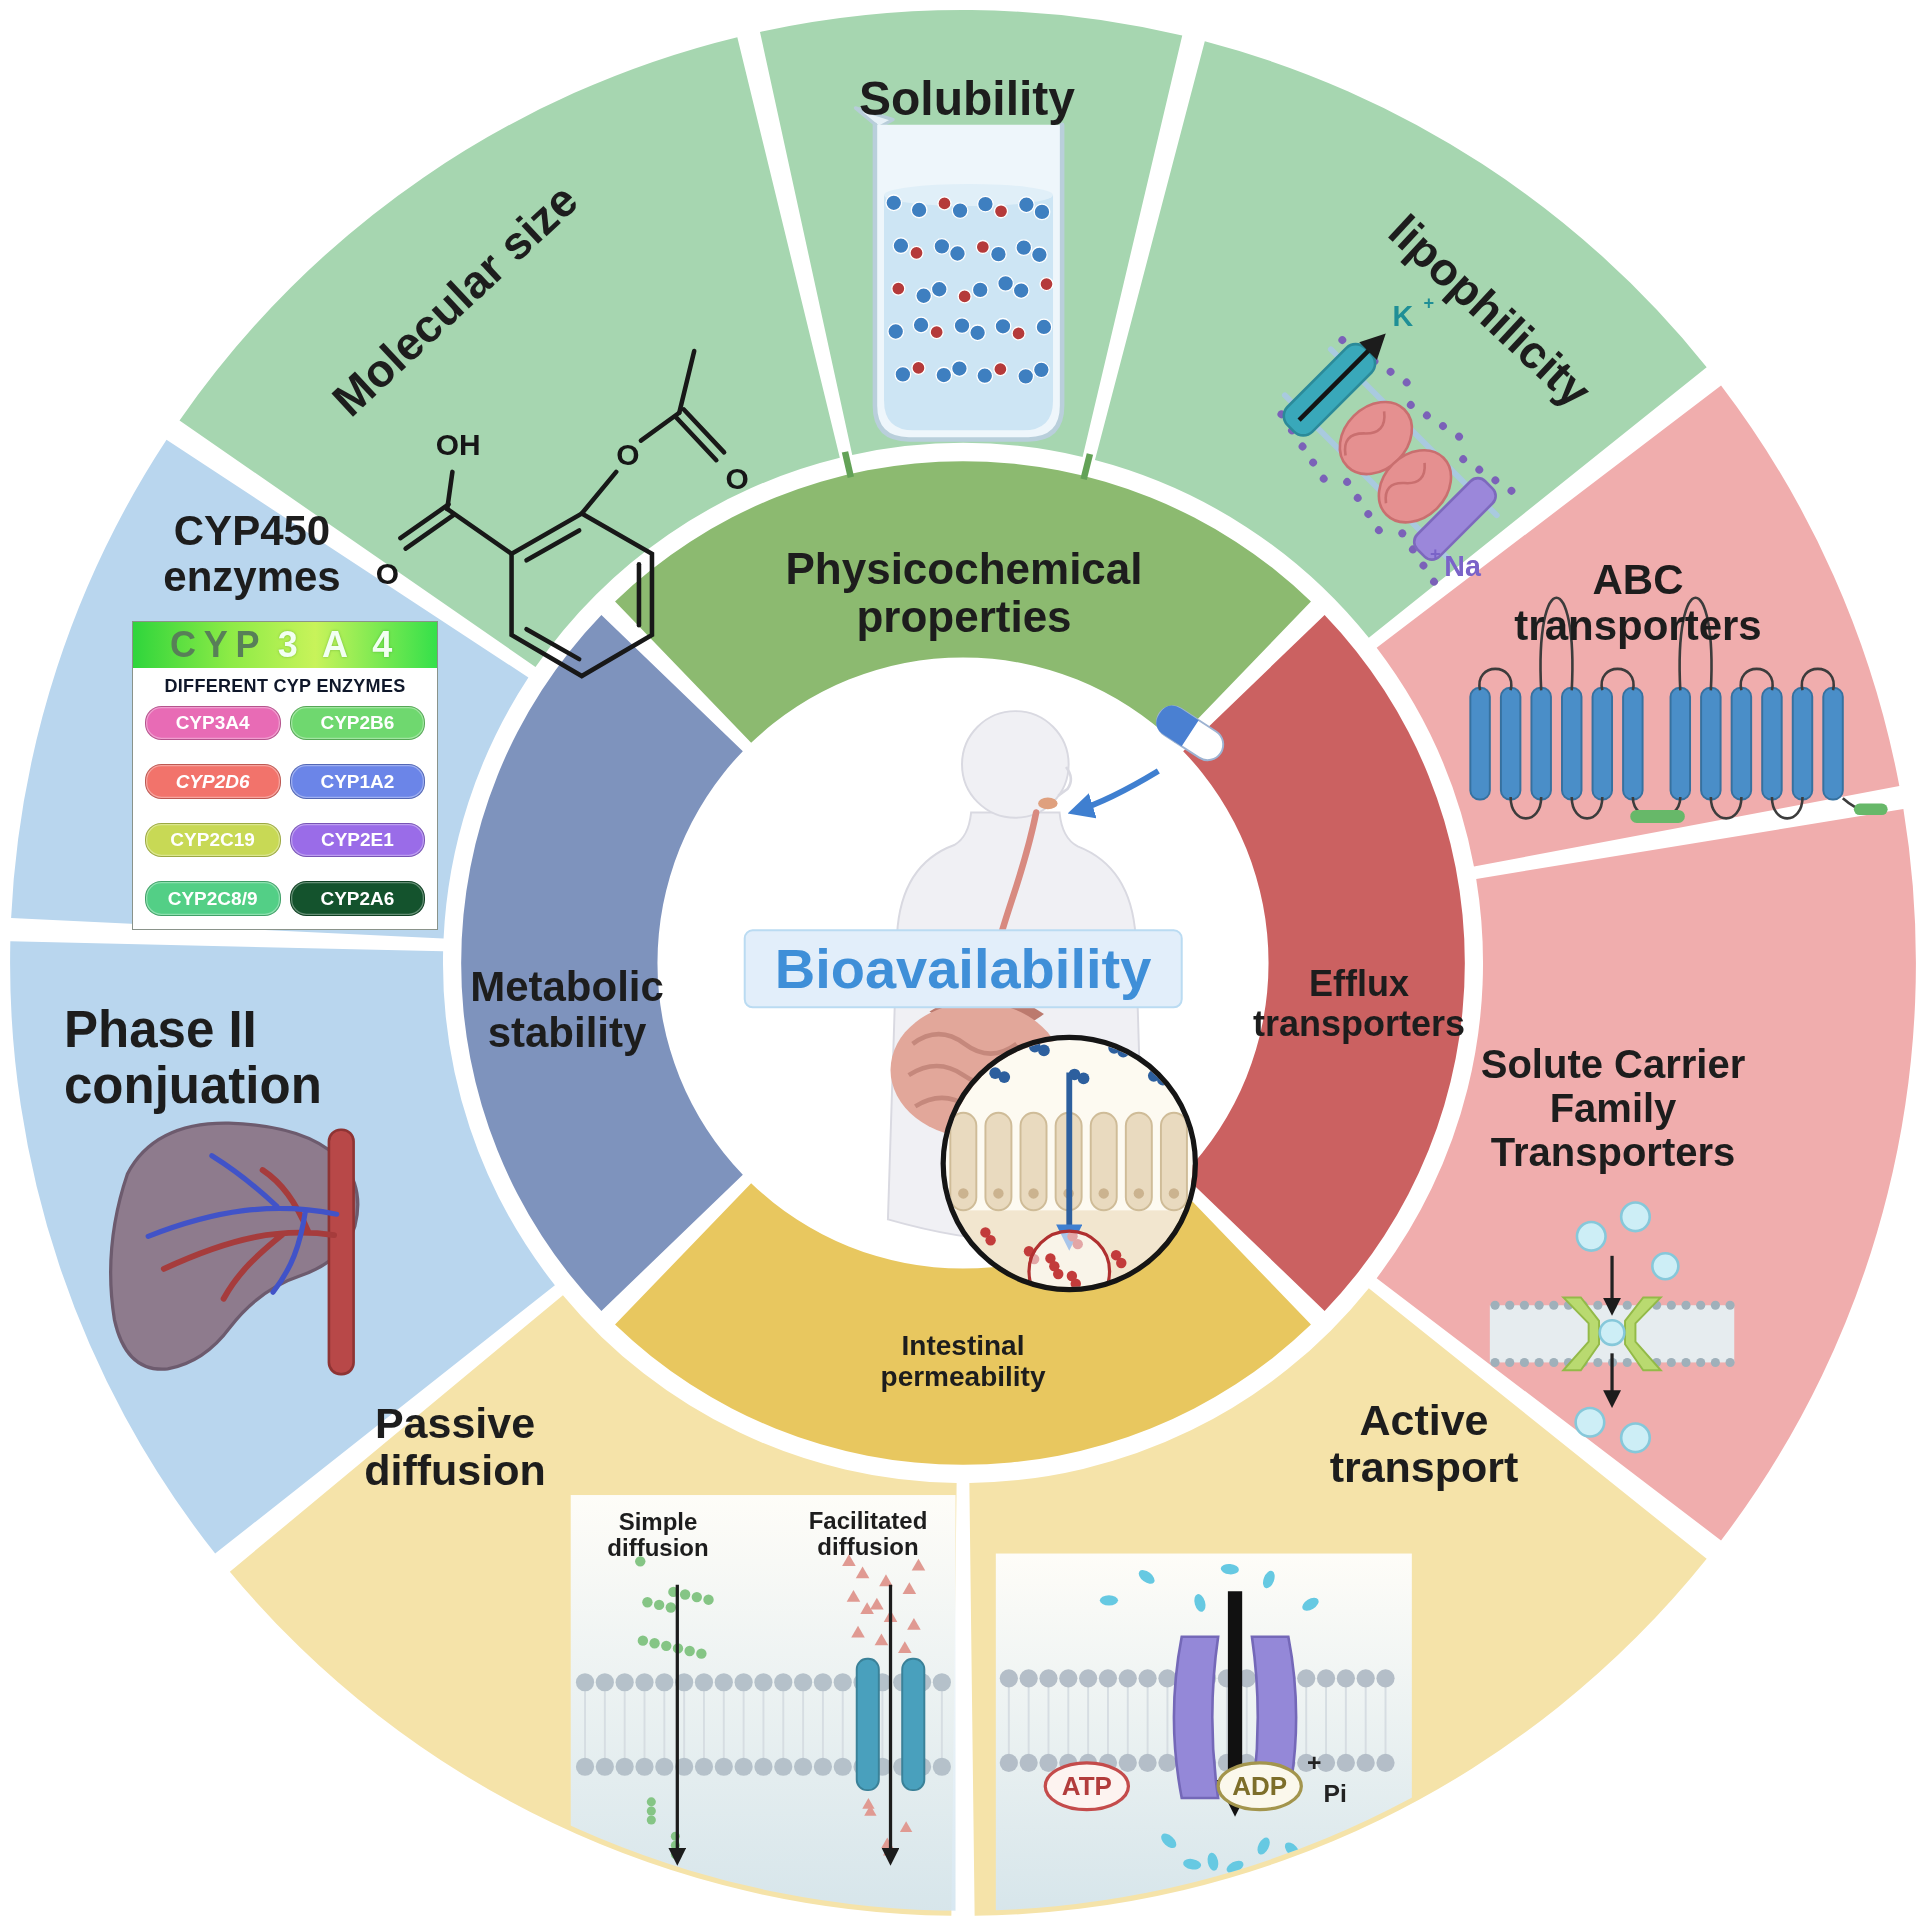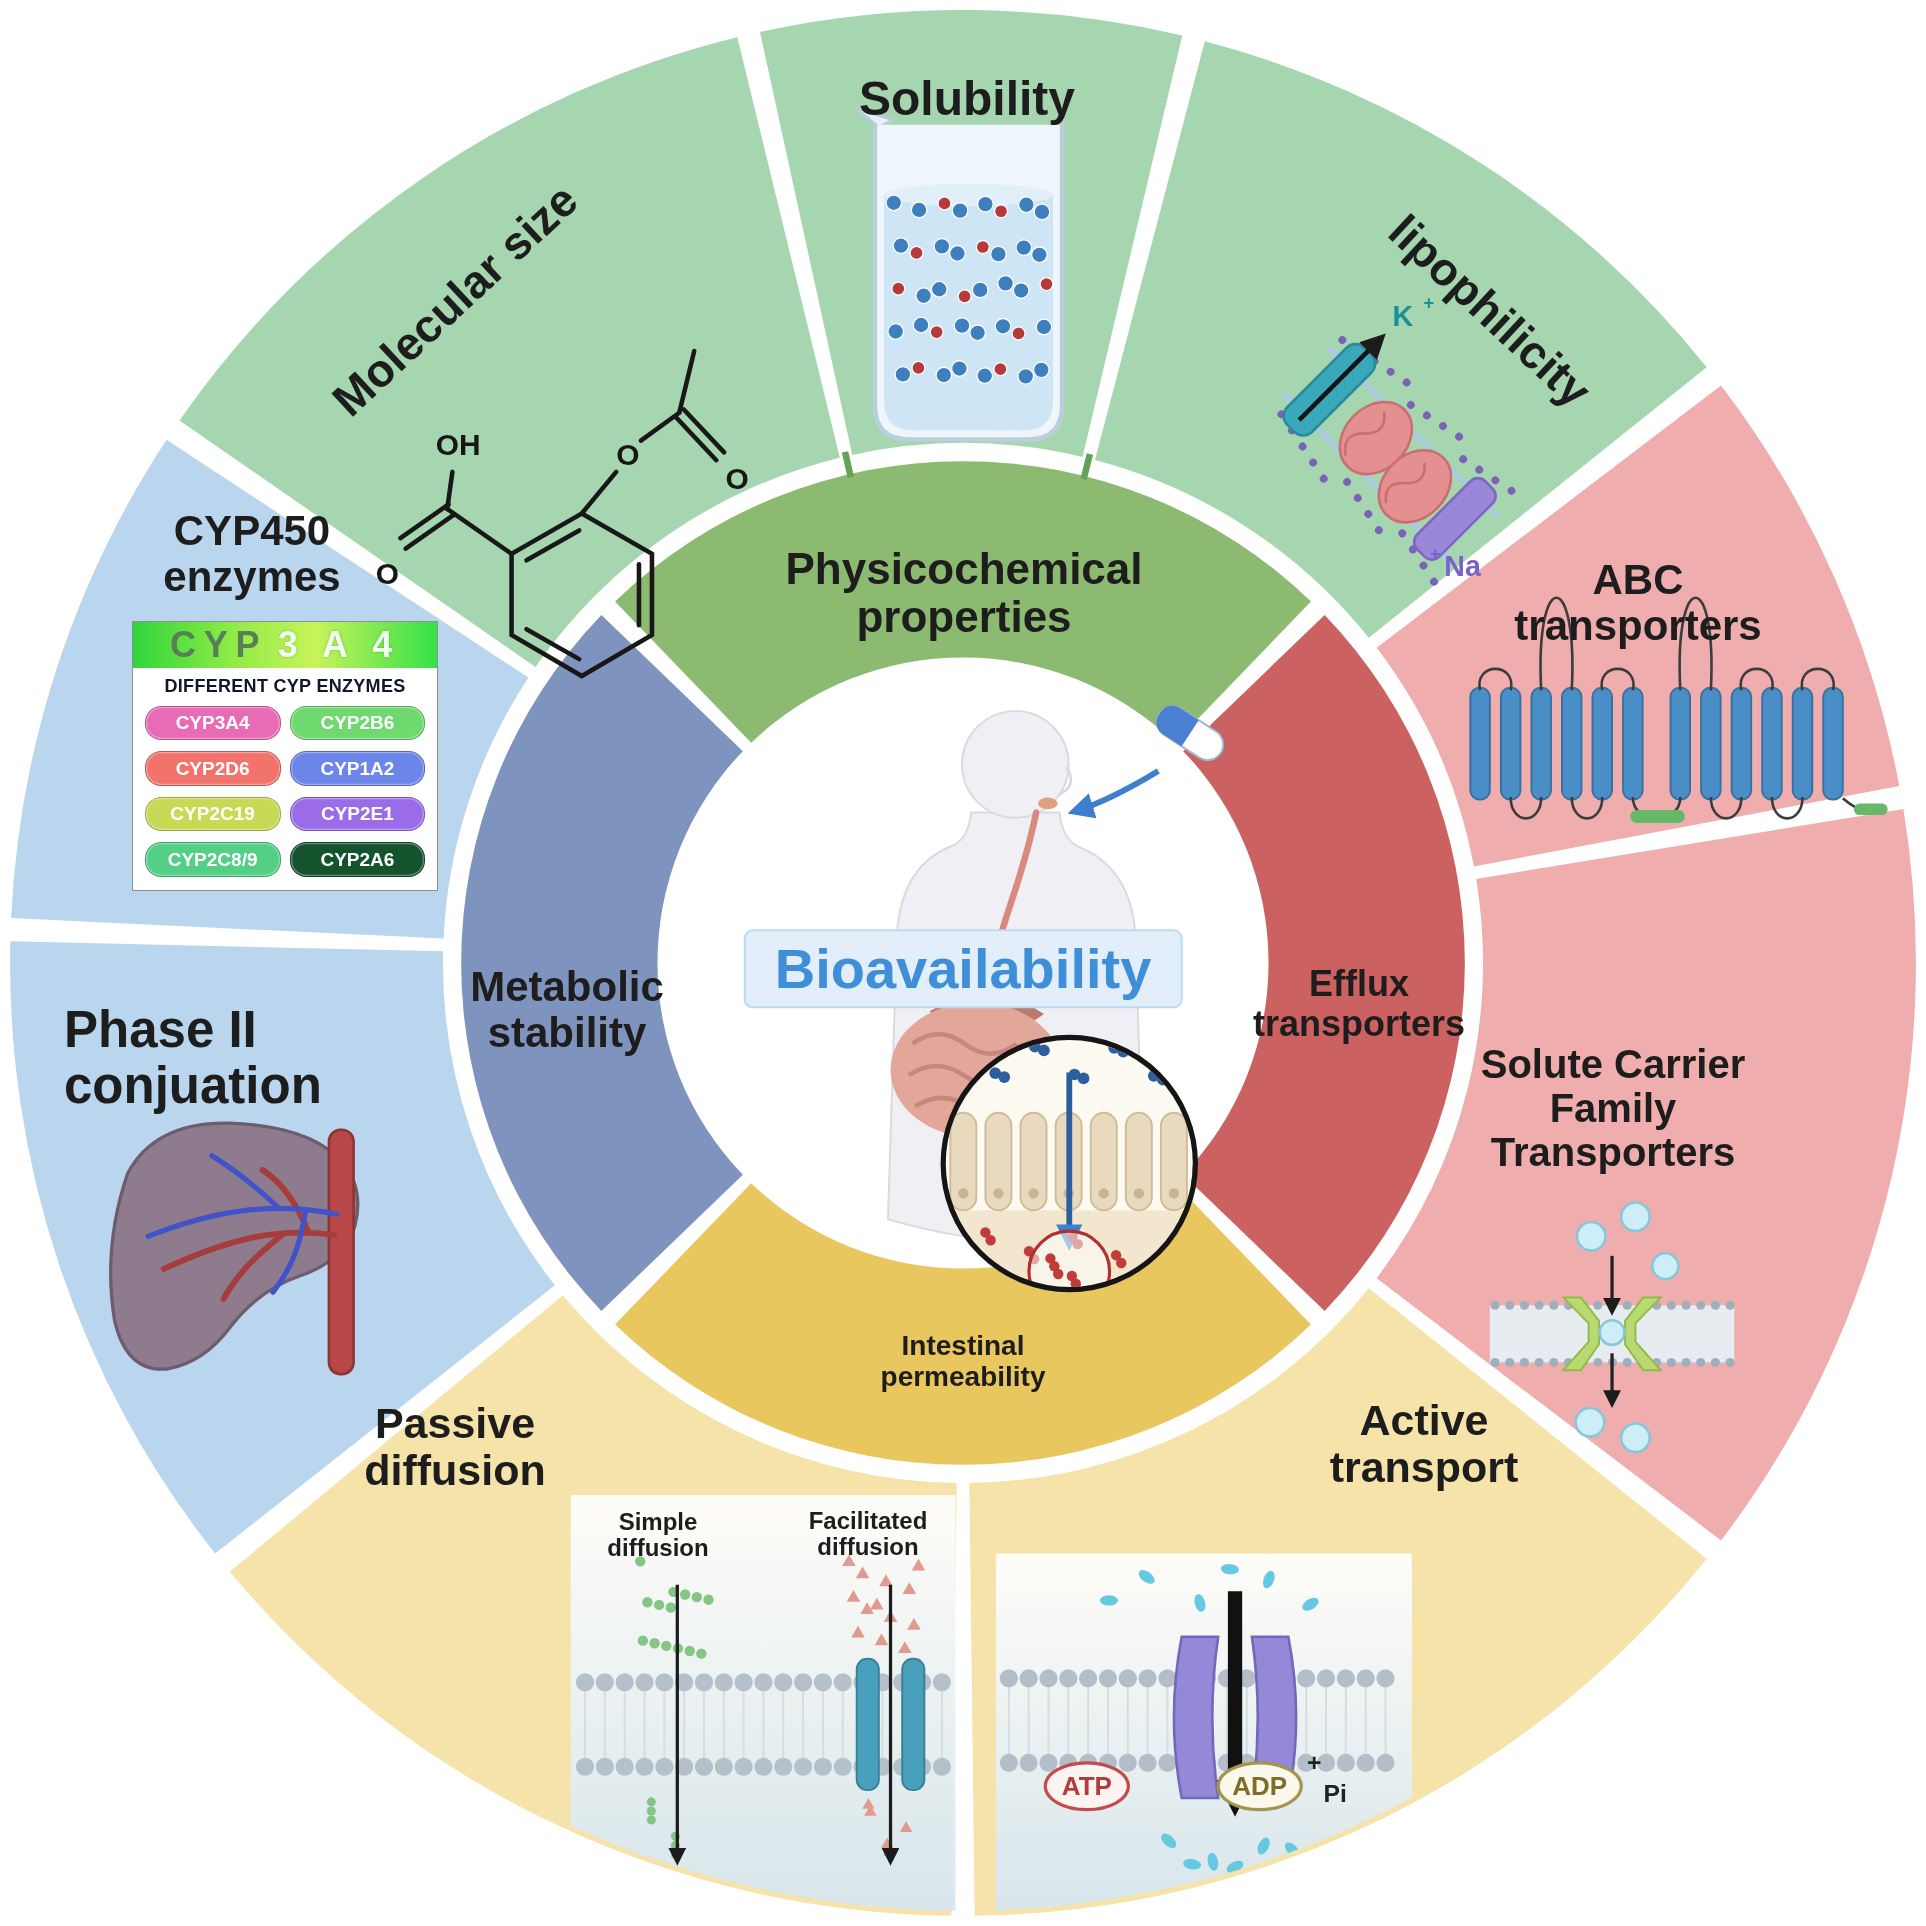--- a/index.html
+++ b/index.html
@@ -20,21 +20,21 @@
        padding:5.2px 29px;font-size:56px;font-weight:bold;color:#3f8fd8;white-space:nowrap;}
   .cyp-box{position:absolute;left:132px;top:621px;width:306px;background:#ffffff;
        border:1.3px solid #8a938a;box-sizing:border-box;}
   .cyp-header{height:46px;display:flex;align-items:center;justify-content:center;
        background:linear-gradient(90deg,#2fd53c 0%,#8deb46 32%,#c8f35a 60%,#35e04a 100%);
        font-size:36px;font-weight:bold;letter-spacing:7.8px;}
   .cyp-header .hl{color:#587f58;margin-right:10.4px;}
   .cyp-header .hr{color:#f2fff2;text-shadow:0 0 2.6px rgba(0,90,0,.35);}
   .cyp-sub{text-align:center;font-size:18px;font-weight:bold;color:#0f172a;
        padding:7.8px 0 3.9px;letter-spacing:0.3px;}
-  .cyp-grid{display:grid;grid-template-columns:1fr 1fr;gap:11px 9px;padding:5.2px 11.7px 13px;}
+  .cyp-grid{display:grid;grid-template-columns:1fr 1fr;gap:24px 9px;padding:5.2px 11.7px 13px;}
   .cyp-pill{height:32.5px;border-radius:16.3px;display:flex;align-items:center;justify-content:center;
        color:#fff;font-size:19px;font-weight:bold;border:1.3px solid rgba(0,0,0,.22);
        box-shadow:inset 0 0 0 1.3px rgba(255,255,255,.35);}
 </style>
 </head>
 <body>
 
 <div class="stage">
 
 <svg class="layer" width="1926" height="1926" viewBox="0 0 2963 2963">
@@ -581,21 +581,21 @@
 
 <div class="cyp-box">
   <div class="cyp-header">
     <span class="hl">CYP</span>
     <span class="hr">3 A 4</span>
   </div>
   <div class="cyp-sub">DIFFERENT CYP ENZYMES</div>
   <div class="cyp-grid" id="cypGrid">
         <div class="cyp-pill" style="background: rgb(232, 107, 181);">CYP3A4</div>
         <div class="cyp-pill" style="background: rgb(111, 216, 111);">CYP2B6</div>
-        <div class="cyp-pill" style="background: rgb(242, 115, 107);">CYP2D6</div>
+        <div class="cyp-pill" style="background: rgb(242, 115, 107); font-style: italic;">CYP2D6</div>
         <div class="cyp-pill" style="background: rgb(107, 133, 232);">CYP1A2</div>
         <div class="cyp-pill" style="background: rgb(200, 217, 85);">CYP2C19</div>
         <div class="cyp-pill" style="background: rgb(154, 108, 232);">CYP2E1</div>
         <div class="cyp-pill" style="background: rgb(83, 207, 134);">CYP2C8/9</div>
         <div class="cyp-pill" style="background: #14532d;">CYP2A6</div>
       </div>
 </div>
 
 </div>
 

